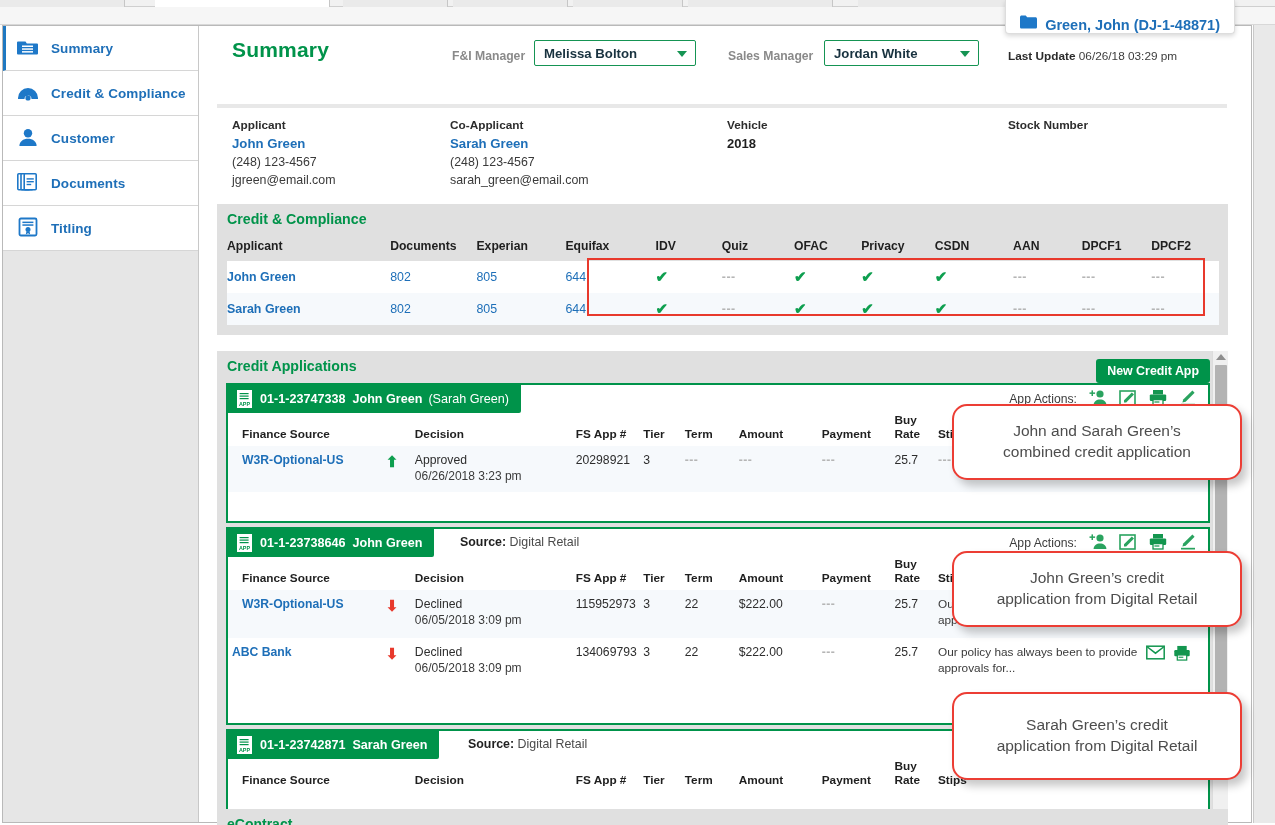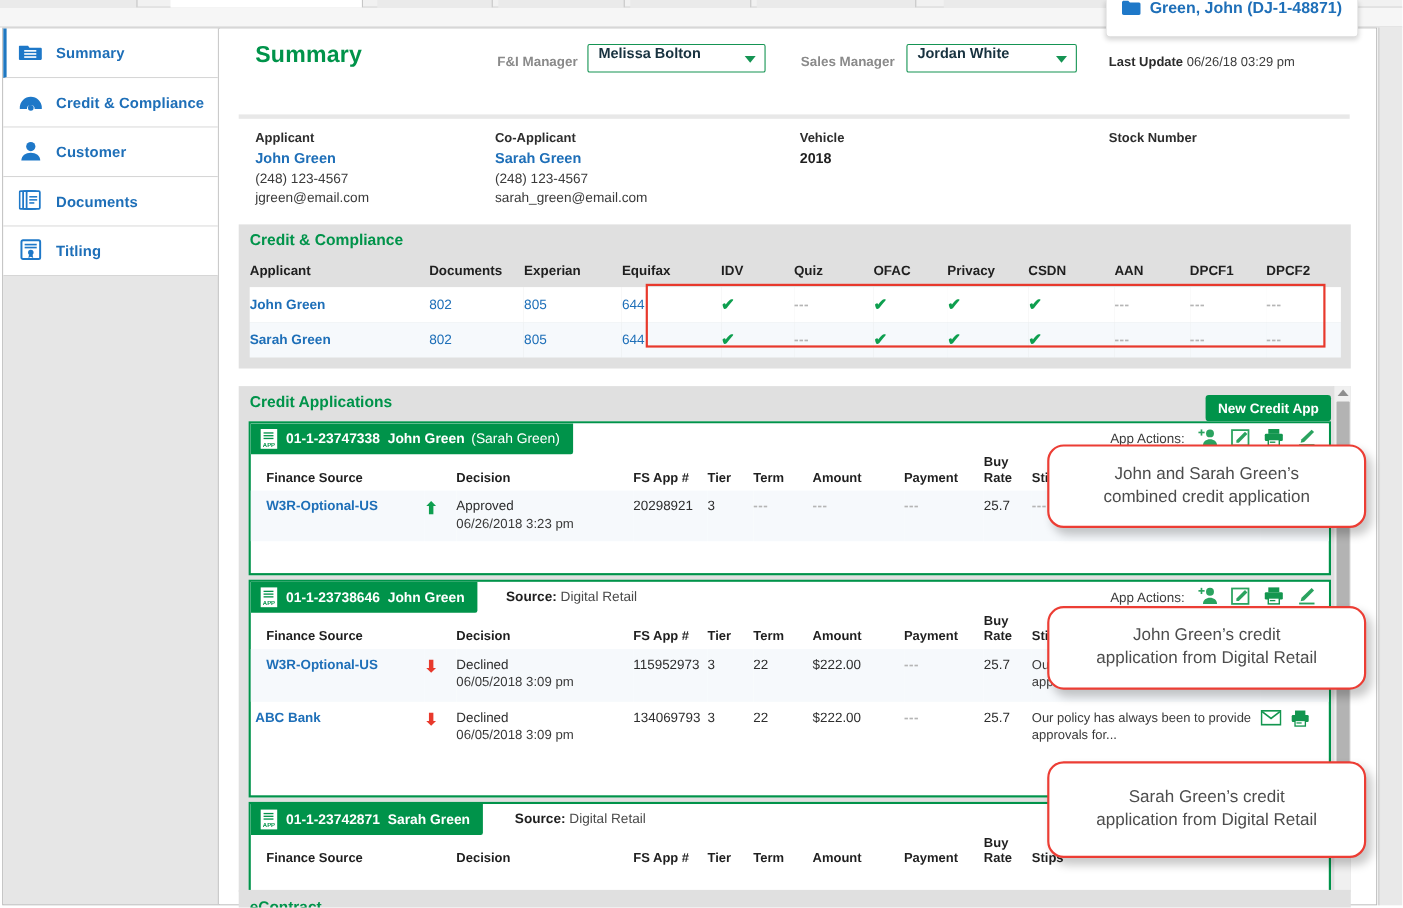--- a/index.html
+++ b/index.html
@@ -82,21 +82,21 @@
     letter-spacing: .2px;
   }
   .ctrlrow { position: absolute; left: 0; top: 14px; width: 100%; height: 34px; }
   .ctrl-label {
     position: absolute; font-size: 12.2px; font-weight: bold; color: #8a8a8a;
     top: 9px; white-space: nowrap;
   }
   .select {
     position: absolute; top: 0; height: 26px;
     border: 1.6px solid #159453; border-radius: 2px; background: #ffffff;
-    display: flex; align-items: flex-start; cursor: pointer;
+    display: flex; align-items: center; cursor: pointer;
   }
   .select .sv {
     font-size: 13.2px; font-weight: bold; color: #18323f; padding-left: 9px;
     white-space: nowrap;
   }
   .select .caret {
     position: absolute; right: 8px; top: 10px;
     width: 0; height: 0; border-left: 5px solid transparent;
     border-right: 5px solid transparent; border-top: 6px solid #159453;
   }
@@ -253,21 +253,21 @@
   .callout span {
     font-size: 15.5px; color: #4d4d4d; line-height: 1.35;
     font-family: "Liberation Sans", sans-serif;
   }
 
   
   .dealpill {
     position: absolute; right: 40px; top: 0px; height: 34px;
     background: #ffffff; border: 1px solid #dddddd; border-top: 0;
     border-radius: 0 0 4px 4px; box-shadow: 0 2px 5px rgba(0,0,0,.16);
-    display: flex; align-items: flex-start; padding: 0 14px; z-index: 50;
+    display: flex; align-items: flex-end; padding: 0 14px; z-index: 50;
   }
   .dealpill .dlabel {
     font-size: 14.5px; font-weight: bold; color: #1e6fb8; margin-left: 8px;
     white-space: nowrap;
   }
 </style>
 </head>
 <body>
 
 <div id="app">

